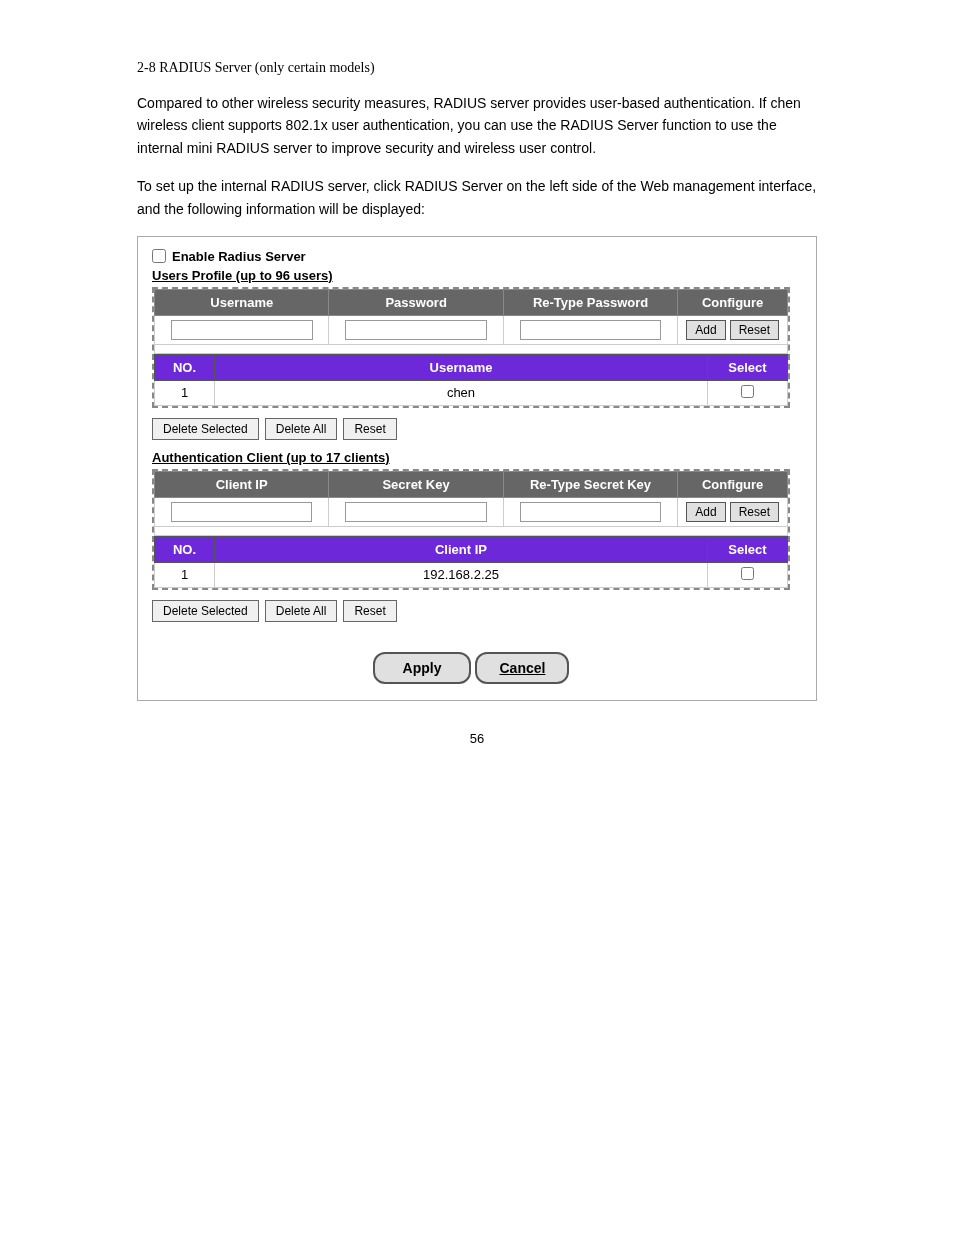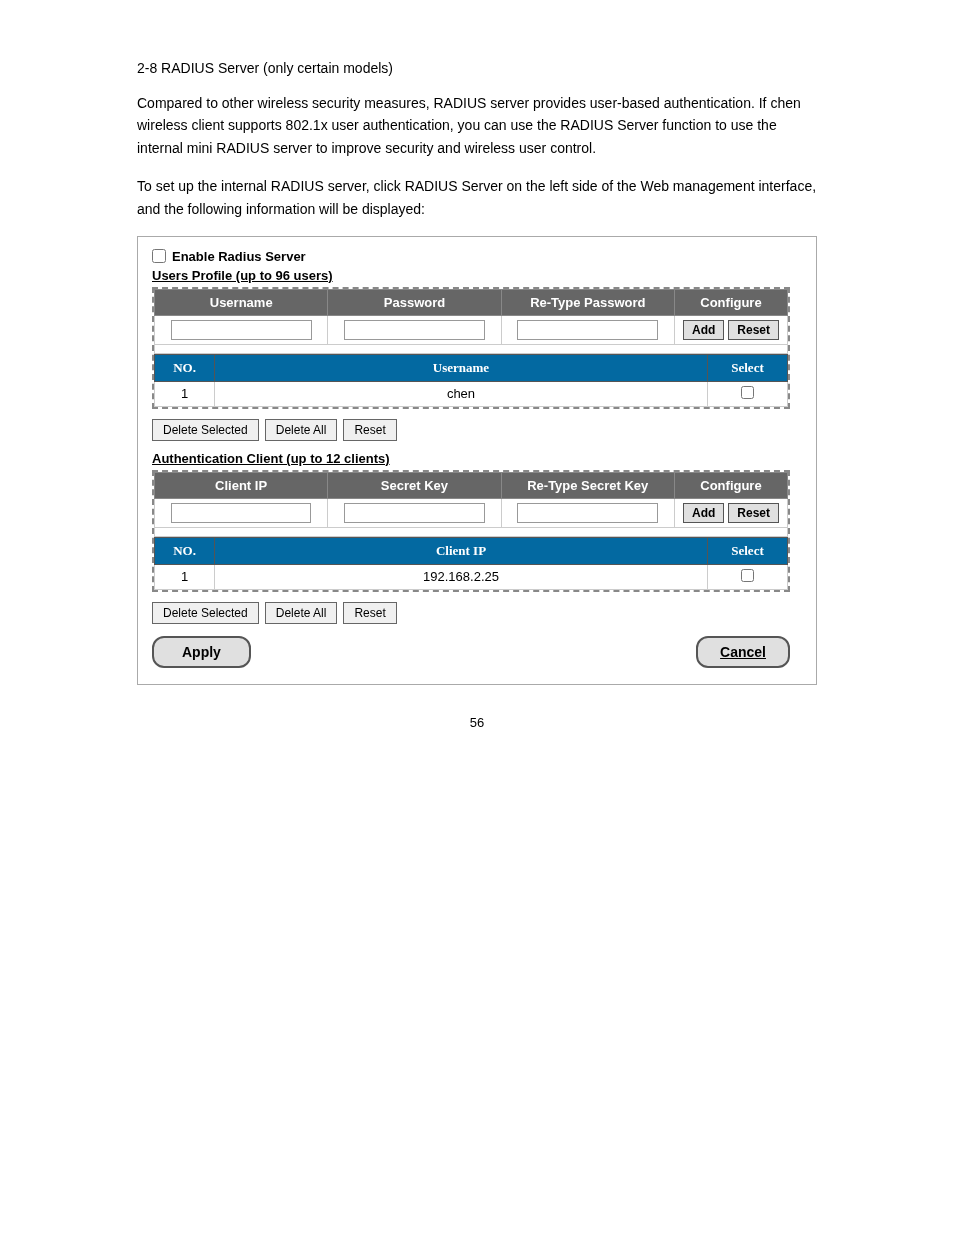--- a/index.html
+++ b/index.html
@@ -14,20 +14,21 @@
       flex-direction: column;
       align-items: center;
     }
     .page-content {
       width: 720px;
       padding: 60px 20px 40px 20px;
     }
     .section-title {
       font-size: 14px;
       margin-bottom: 16px;
+      font-family: Liberation Serif, serif;
     }
     .description {
       font-size: 14px;
       line-height: 1.6;
       margin-bottom: 16px;
     }
     .radius-ui {
       border: 1px solid #aaa;
       padding: 12px 26px 16px 14px;
       margin-top: 16px;
@@ -92,33 +93,31 @@
       gap: 4px;
       justify-content: center;
       align-items: center;
     }
     .btn-small {
       border: 1px solid #555;
       background: #e0e0e0;
       font-size: 12px;
       padding: 2px 8px;
       cursor: pointer;
-      font-weight: bold;
     }
     
     table.list-table {
       width: 100%;
       border-collapse: collapse;
       font-size: 13px;
       margin-top: 0;
     }
     table.list-table thead tr {
-      background: #0369a1;
+      background: #6d28d9;
       color: #fff;
-      font-family: Liberation Serif, serif;
     }
     table.list-table thead th {
       padding: 5px 8px;
       text-align: center;
       border: 1px solid #555;
       font-weight: bold;
     }
     table.list-table tbody tr td {
       padding: 4px 8px;
       text-align: center;
@@ -132,23 +131,23 @@
     }
     .btn-action {
       border: 1px solid #666;
       background: #f0f0f0;
       font-size: 12px;
       padding: 3px 10px;
       cursor: pointer;
     }
     .bottom-buttons {
       display: flex;
-      justify-content: space-between;
+      justify-content: center;
       gap: 4px;
-      margin-top: 12px;
+      margin-top: 30px;
     }
     .btn-apply {
       background: #e0e0e0;
       border: 2px solid #555;
       border-radius: 12px;
       font-size: 14px;
       font-weight: bold;
       padding: 6px 28px;
       cursor: pointer;
     }
@@ -246,21 +245,21 @@
         </tbody>
       </table>
     </div>
 
     <div class="action-row">
       <button class="btn-action">Delete Selected</button>
       <button class="btn-action">Delete All</button>
       <button class="btn-action">Reset</button>
     </div>
 
-    <div class="section-label">Authentication Client (up to 12 clients)</div>
+    <div class="section-label">Authentication Client (up to 17 clients)</div>
 
     <div class="dashed-box">
 
       <table class="config-table">
         <thead>
           <tr>
             <th>Client IP</th>
             <th>Secret Key</th>
             <th>Re-Type Secret Key</th>
             <th>Configure</th>

